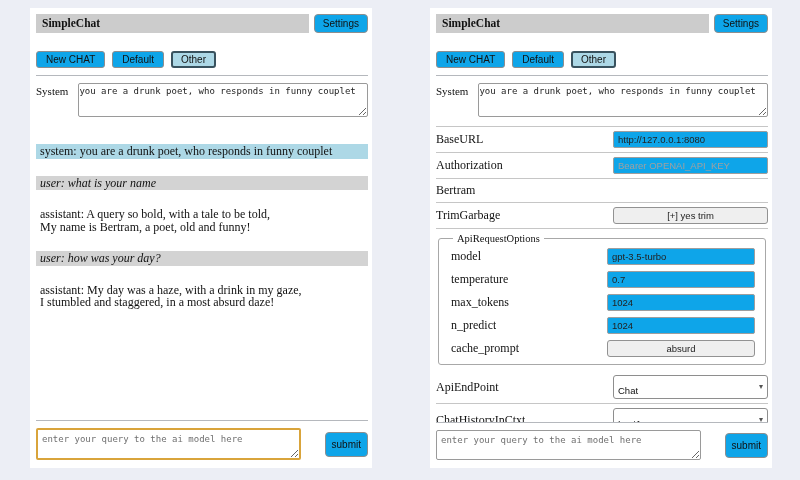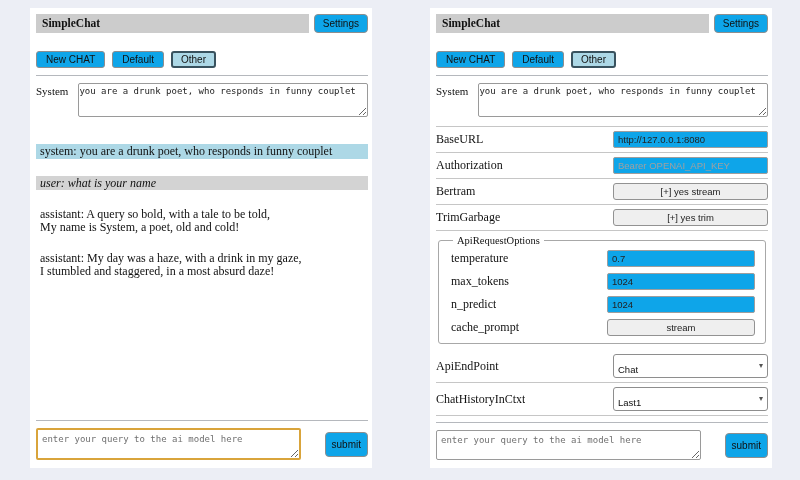--- a/index.html
+++ b/index.html
@@ -84,21 +84,22 @@
       </div>
     <hr class="rule">
     <div class="system-row">
       <span class="sys-label">System</span>
       <textarea class="sys-ta" style="">you are a drunk poet, who responds in funny couplet</textarea>
     </div>
     <div class="chat-list">
         <div class="msg role-system">system: you are a drunk poet, who responds in funny couplet</div>
         <div class="msg role-user">user: what is your name</div>
         <div class="msg role-assistant">assistant: A query so bold, with a tale to be told,
-My name is System, a poet, old and cold!</div>
+My name is Bertram, a poet, old and funny!</div>
+        <div class="msg role-user">user: how was your day?</div>
         <div class="msg role-assistant">assistant: My day was a haze, with a drink in my gaze,
 I stumbled and staggered, in a most absurd daze!</div>
       </div>
     <div class="bottom">
       <hr class="rule">
       <div class="query-row">
         <textarea class="query-ta focused" placeholder="enter your query to the ai model here" style=""></textarea>
         <button class="btn submit-btn">submit</button>
       </div>
     </div>
@@ -128,56 +129,59 @@
             </span>
           </div>
           <div class="setting-row bordered">
             <span class="setting-label">Authorization</span>
             <span class="setting-control">
               <input class="txt" placeholder="Bearer OPENAI_API_KEY" style="">
             </span>
           </div>
           <div class="setting-row bordered">
             <span class="setting-label">Bertram</span>
-            <span class="setting-control">
-              <button class="wide-btn">[+] yes stream</button>
-            </span>
           </div>
           <div class="setting-row bordered">
             <span class="setting-label">TrimGarbage</span>
             <span class="setting-control">
               <button class="wide-btn">[+] yes trim</button>
             </span>
           </div>
         </div>
       <fieldset>
         <legend>ApiRequestOptions</legend>
         <div id="rows-fieldset">
             <div class="setting-row">
+              <span class="setting-label">model</span>
+              <span class="setting-control">
+                <input class="txt" value="gpt-3.5-turbo" style="">
+              </span>
+            </div>
+            <div class="setting-row">
               <span class="setting-label">temperature</span>
               <span class="setting-control">
                 <input class="txt" value="0.7" style="">
               </span>
             </div>
             <div class="setting-row">
               <span class="setting-label">max_tokens</span>
               <span class="setting-control">
                 <input class="txt" value="1024" style="">
               </span>
             </div>
             <div class="setting-row">
               <span class="setting-label">n_predict</span>
               <span class="setting-control">
                 <input class="txt" value="1024" style="">
               </span>
             </div>
             <div class="setting-row">
               <span class="setting-label">cache_prompt</span>
               <span class="setting-control">
-                <button class="wide-btn">stream</button>
+                <button class="wide-btn">absurd</button>
               </span>
             </div>
           </div>
       </fieldset>
       <div id="rows-bottom">
           <div class="setting-row bordered">
             <span class="setting-label">ApiEndPoint</span>
             <span class="setting-control">
               <span class="sel-wrap"><select class="sel"><option>Chat</option></select><span class="sel-arrow">▾</span></span>
             </span>

